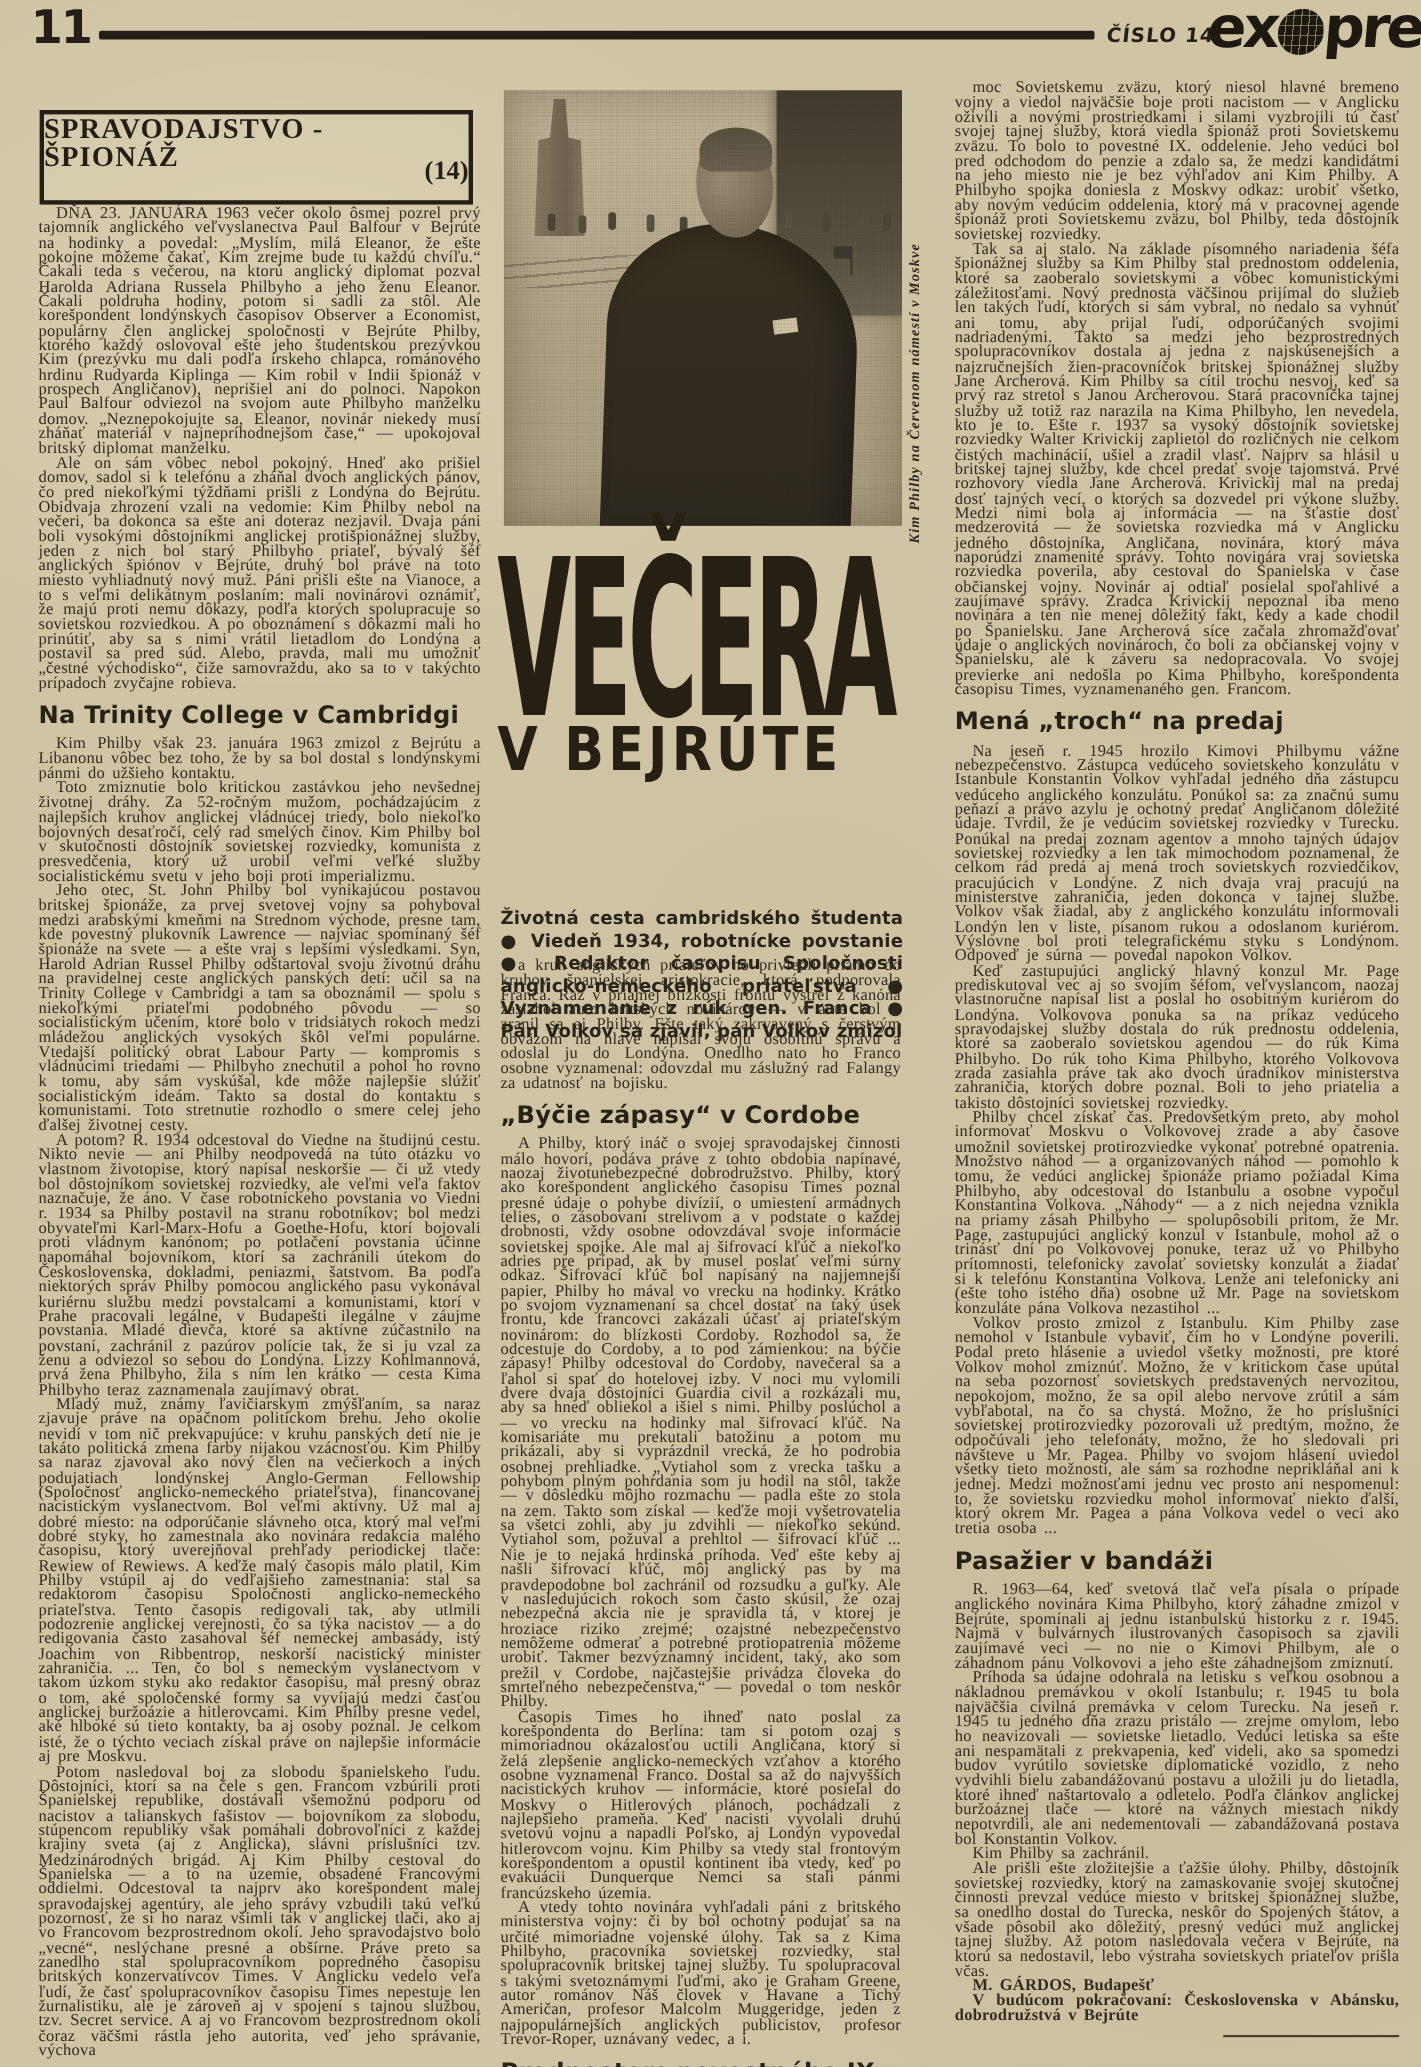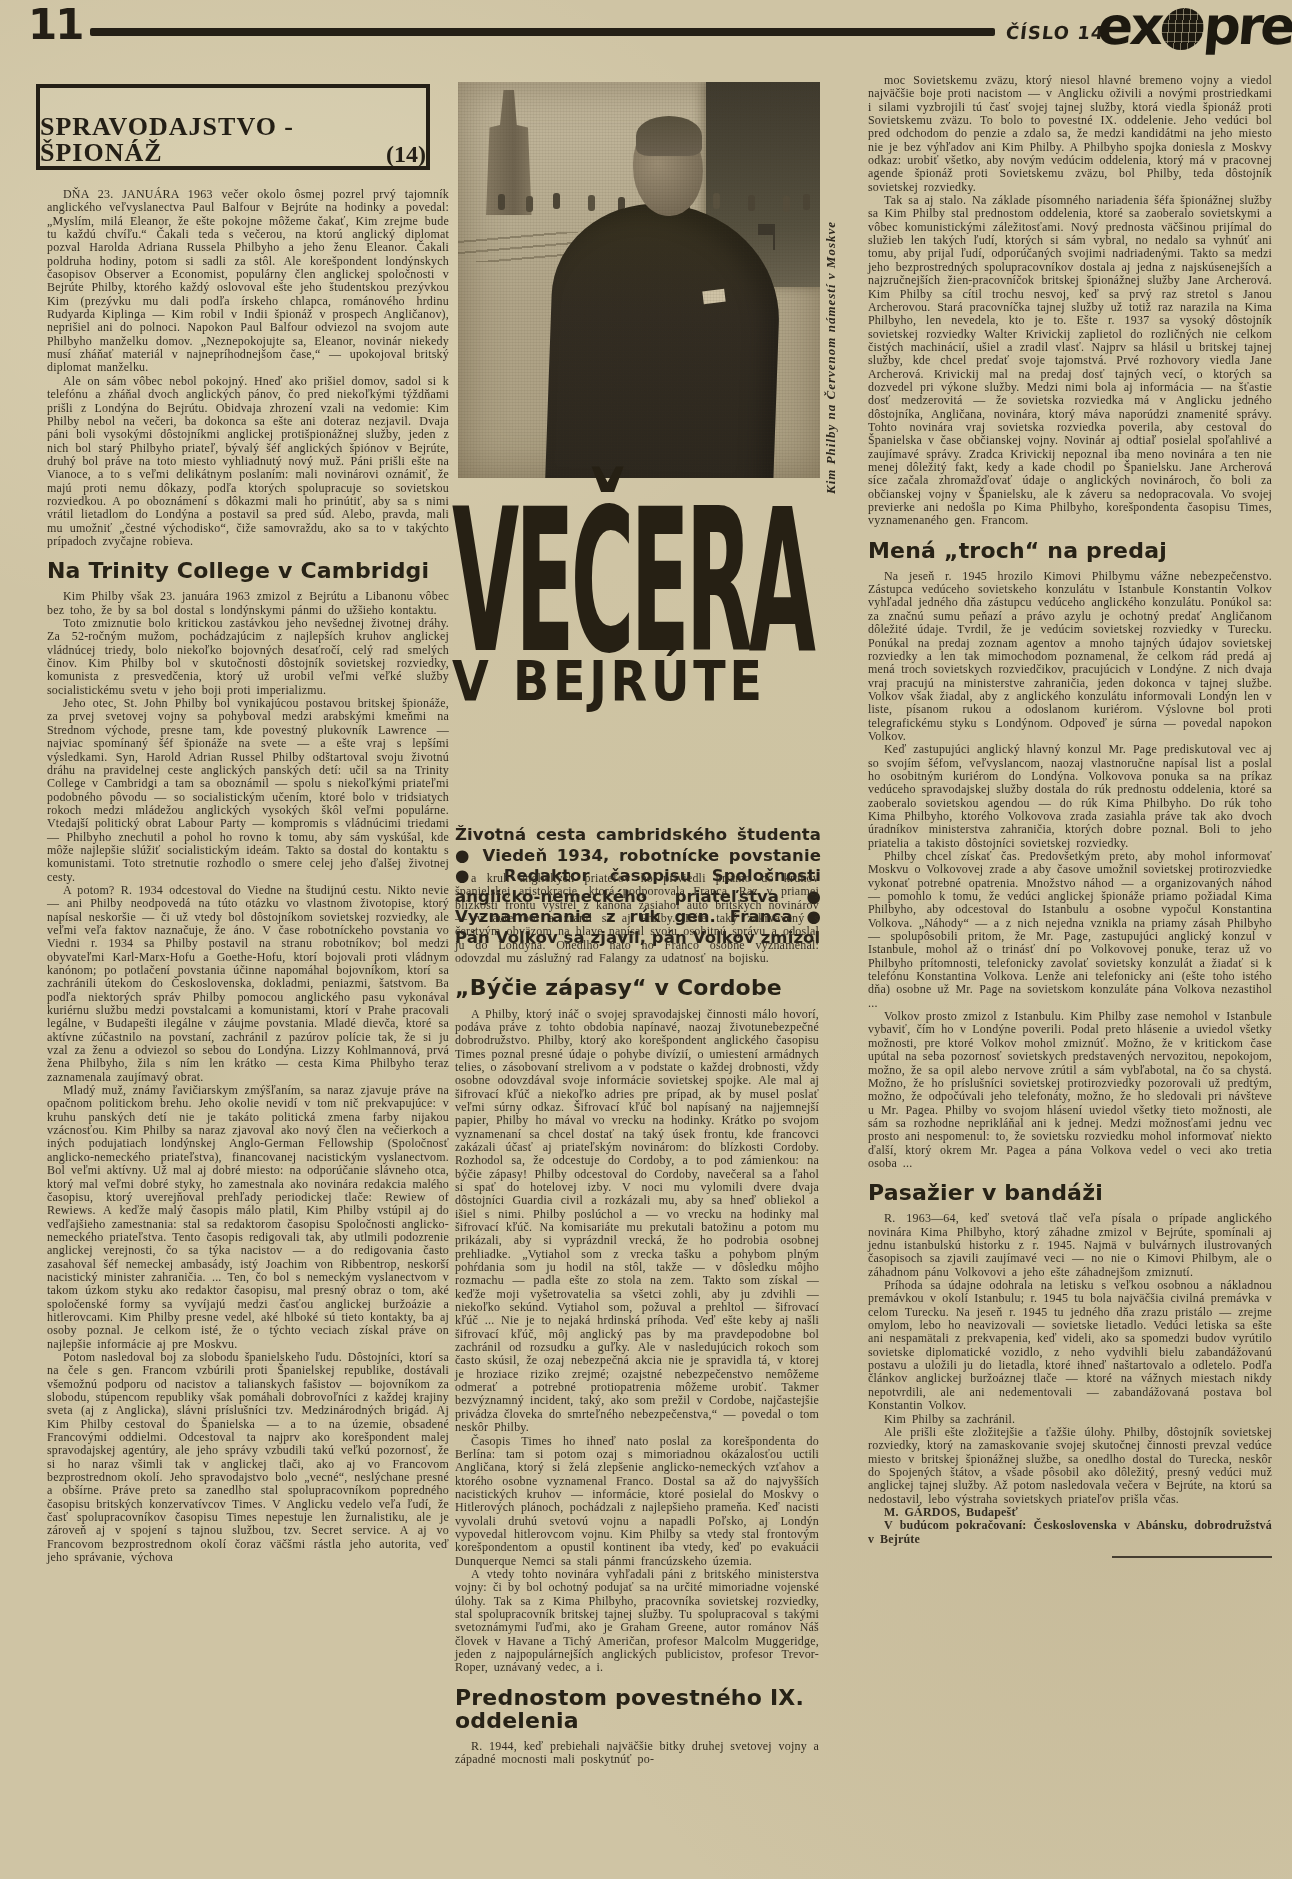--- a/index.html
+++ b/index.html
@@ -21,31 +21,31 @@
   .hrule{position:absolute;left:90px;top:28px;width:905px;height:8px;background:#241f16;border-radius:2px;}
   .issue{position:absolute;left:1006px;top:24px;font:700 18px/1 "DejaVu Sans",sans-serif;color:#241f16;letter-spacing:1px;transform:skewX(-6deg);}
   .logo{position:absolute;left:1098px;top:0px;display:flex;align-items:center;transform:skewX(-5deg);}
   .logo .txt{font:900 52px/1 "DejaVu Sans","Liberation Sans",sans-serif;color:#1d1910;letter-spacing:-3px;}
   .globe{width:42px;height:42px;border-radius:50%;margin:6px 0 0 1px;background:#1d1910;
     background-image:
       repeating-linear-gradient(90deg,transparent 0 6px,rgba(207,196,164,.55) 6px 7px),
       repeating-linear-gradient(0deg,transparent 0 8px,rgba(207,196,164,.45) 8px 9px);}
 
   
-  .sbox{position:absolute;left:36px;top:84px;width:386px;height:78px;border:4px solid #241f16;
-    display:flex;align-items:flex-end;justify-content:center;background:rgba(255,250,230,.06);}
+  .sbox{position:absolute;left:36px;top:100px;width:386px;height:78px;border:4px solid #241f16;
+    display:flex;align-items:flex-start;justify-content:center;background:rgba(255,250,230,.06);}
   .sbox .t{font:700 26px/1 "Liberation Serif",serif;color:#241f16;letter-spacing:1px;}
   .sbox .n{font:700 24px/1 "Liberation Serif",serif;color:#241f16;margin-top:40px;}
 
   
   .col{position:absolute;}
-  .col1{left:47px;top:188px;width:402px;}
+  .col1{left:35px;top:188px;width:402px;}
   .col2{left:455px;top:872px;width:364px;}
   .col3{left:868px;top:74px;width:404px;}
-  .col p{margin:0;text-indent:16px;font-size:12px;line-height:13.35px;text-align:justify;
+  .col p{margin:0;text-indent:16px;font-size:15px;line-height:13.35px;text-align:justify;
     letter-spacing:.2px;word-spacing:2.6px;color:#332c21;}
   .col h3{margin:11px 0 8px;text-indent:0;font:700 22px/1.05 "DejaVu Sans","Liberation Sans",sans-serif;
     color:#272216;letter-spacing:.2px;}
 
   
   .photo{position:absolute;left:458px;top:82px;width:362px;height:396px;overflow:hidden;
     background:linear-gradient(180deg,#c2b79c 0%,#b5aa8e 40%,#b0a488 55%,#ab9f82 100%);
     box-shadow:inset 0 0 46px rgba(80,65,40,.45);}
   .photo::after{content:"";position:absolute;inset:0;
     background:

